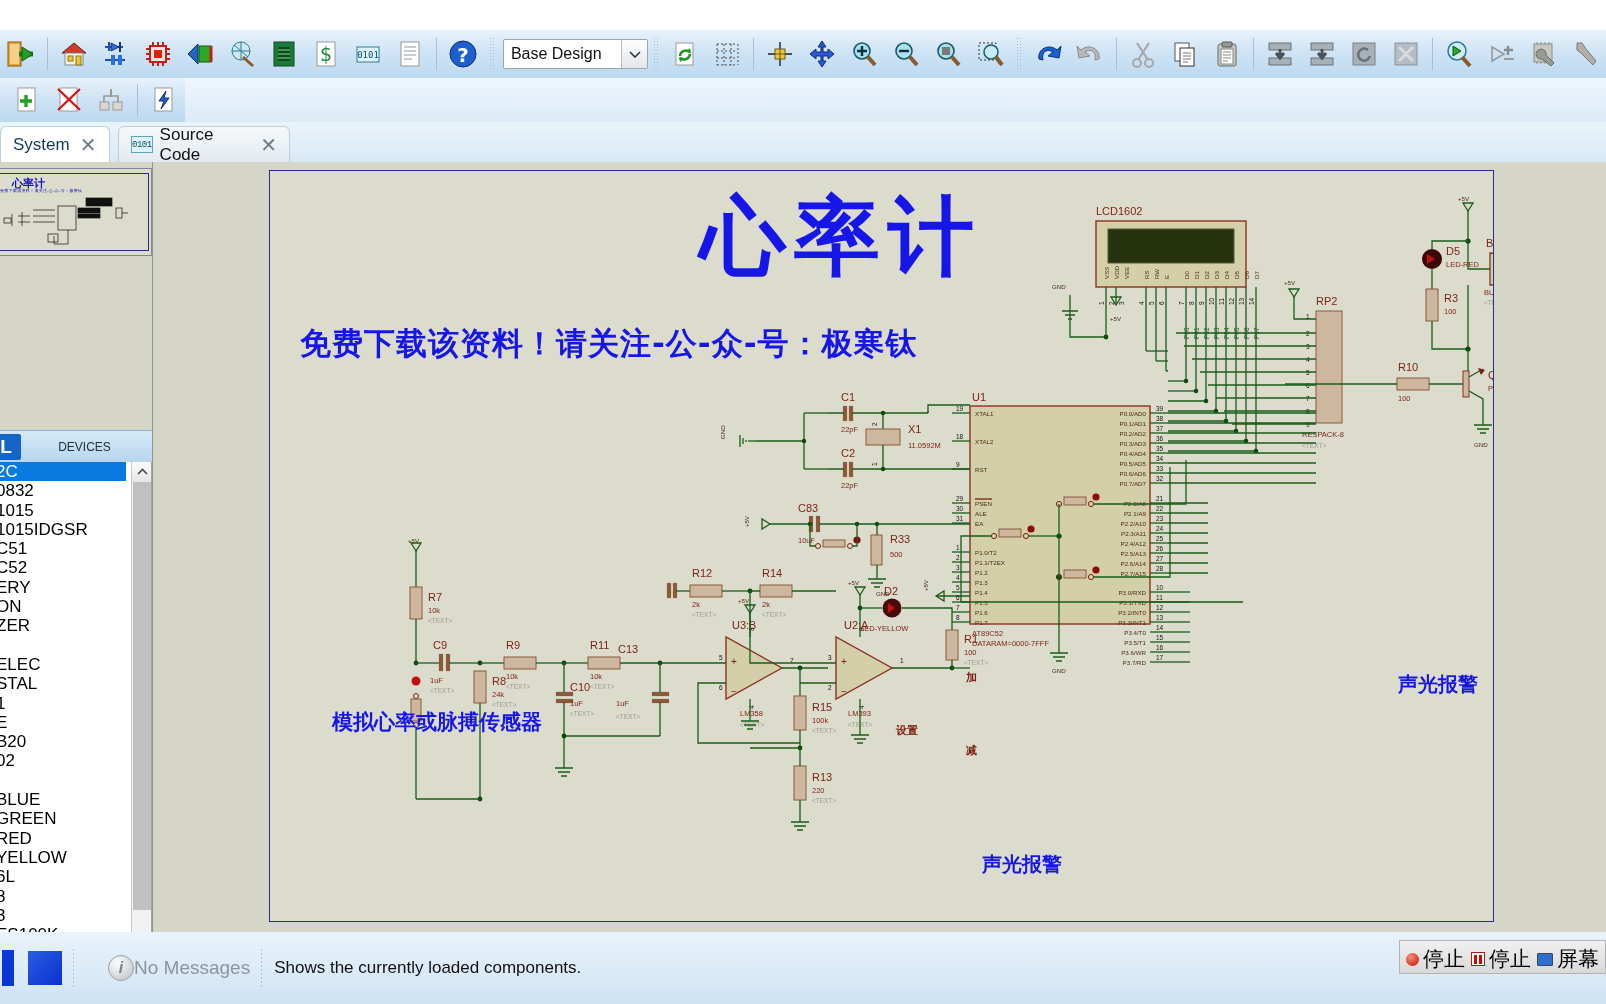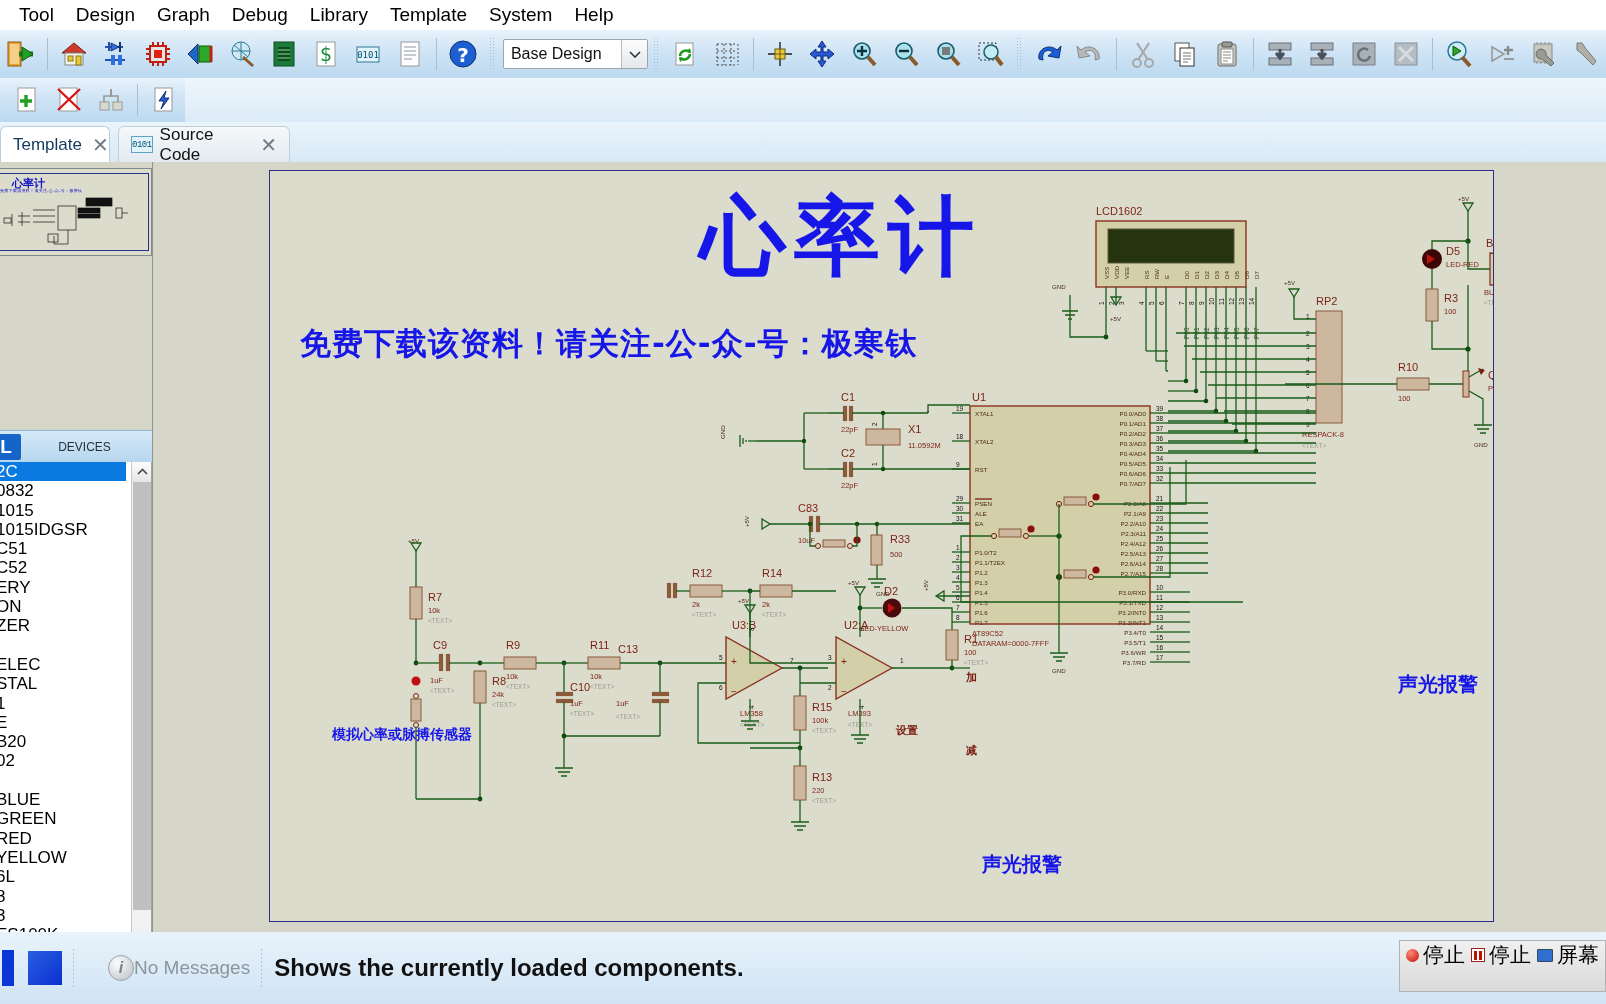--- a/index.html
+++ b/index.html
@@ -202,56 +202,46 @@
     width: 26px; height: 26px; border-radius: 50%;
     background: radial-gradient(circle at 35% 30%, #fdfdfd, #b9bfc4);
     border: 1px solid #98a1a8;
     display:flex;align-items:center;justify-content:center;
     font-style: italic; font-weight: bold; color: #7a828a; font-size: 16px;
     margin-left: 22px;
   }
   .sb-nomsg { font-size: 19px; color: #8d959c; }
   .sb-dash { width: 4px; height: 40px; margin: 0 10px;
      background-image: radial-gradient(#b6c4d0 40%, transparent 42%); background-size: 3px 4px;}
-  .sb-status { font-size: 24px; color: #111; font-weight: bold; }
+  .sb-status { font-size: 17px; color: #111; }
   .sb-right {
-    position: absolute; right: 0; top: 8px; height: 52px;
+    position: absolute; right: 0; top: 8px; height: 34px;
     background: linear-gradient(to bottom,#f0f0f0,#d9d9d9);
     border: 1px solid #b3b3b3;
-    display: flex; align-items: flex-start; padding: 0 6px; gap: 6px;
+    display: flex; align-items: flex-end; padding: 0 6px; gap: 6px;
   }
   .sb-right .it { display:flex; align-items:center; gap:4px; font-size: 21px;
                   font-family: "DejaVu Sans", sans-serif; color:#000; }
   .dot-red { width:13px;height:13px;border-radius:50%;
              background: radial-gradient(circle at 35% 30%,#ff8a7a,#c01000); }
   .ico-pause { width:14px;height:14px; background:#fff; border:1px solid #a02020;
                position:relative; }
   .ico-pause:before, .ico-pause:after {
     content:""; position:absolute; top:2px; width:3px; height:9px; background:#c01000;
   }
   .ico-pause:before { left: 2px; } .ico-pause:after { right: 2px; }
   .ico-mon { width:16px; height:13px; background:#2f6fd0; border:1px solid #34495e;
              border-radius:1px; }
   svg { display: block; }
 </style>
 </head>
 <body>
 
 <div id="app">
 
-  <div class="menubar">
-    <div class="menu-item">Tool</div>
-    <div class="menu-item">Design</div>
-    <div class="menu-item">Graph</div>
-    <div class="menu-item">Debug</div>
-    <div class="menu-item">Library</div>
-    <div class="menu-item">Template</div>
-    <div class="menu-item">System</div>
-    <div class="menu-item">Help</div>
-  </div>
 
   <div class="toolbar1">
 
     <div class="tb-sec">
       <div class="tbbtn">
         <svg width="30" height="30" viewBox="0 0 30 30">
           <rect x="2" y="3" width="13" height="24" fill="#e8a53a" stroke="#8a5a12"></rect>
           <rect x="4" y="5" width="9" height="20" fill="#f5cf87"></rect>
           <path d="M13 15 L27 15" stroke="#1a7a1a" stroke-width="5"></path>
           <path d="M16 8 L16 22 L27 15 Z" fill="#22a022" stroke="#0d5a0d"></path>
@@ -536,21 +526,21 @@
         <svg width="30" height="30" viewBox="0 0 30 30">
           <rect x="6" y="3" width="17" height="23" fill="#fff" stroke="#999"></rect>
           <path d="M17 6 L10 16 H15 L12 24 L20 13 H15 Z" fill="#2a58d8" stroke="#10306f"></path>
         </svg>
       </div>
     </div>
   </div>
 
   <div class="tabbar">
     <div class="tab active">
-      <span class="tx">Template</span>
+      <span class="tx">System</span>
       <span class="tabclose">✕</span>
     </div>
     <div class="tab inactive">
       <span class="srcicon">0101</span>
       <span class="tx">Source Code</span>
       <span class="tabclose">✕</span>
     </div>
   </div>
 
   <div class="leftpane">
@@ -1227,21 +1217,21 @@
           <circle class="nd" cx="789" cy="406" r="2.6"></circle>
           <path class="w" d="M789 365 v41"></path>
           <path class="w" d="M824 406 h76 v-110"></path>
 
           <path class="w" d="M789 406 v76"></path>
           <path class="w" d="M780 482 h18 M783 486 h12 M786 490 h6"></path>
           <text class="tp" x="782" y="502">GND</text>
         </g>
       </svg>
 
-      <div class="ann" style="left:62px; top:555px; font-size:14px;">模拟心率或脉搏传感器</div>
+      <div class="ann" style="left:62px; top:537px; font-size:21px;">模拟心率或脉搏传感器</div>
       <div class="ann" style="left:1128px; top:500px;">声光报警</div>
       <div class="ann" style="left:712px; top:680px;">声光报警</div>
 
       <div class="btn-cn" style="left:626px; top:552px;">设置</div>
       <div class="btn-cn" style="left:696px; top:499px;">加</div>
       <div class="btn-cn" style="left:696px; top:572px;">减</div>
     </div>
   </div>
 
   <div class="statusbar">

